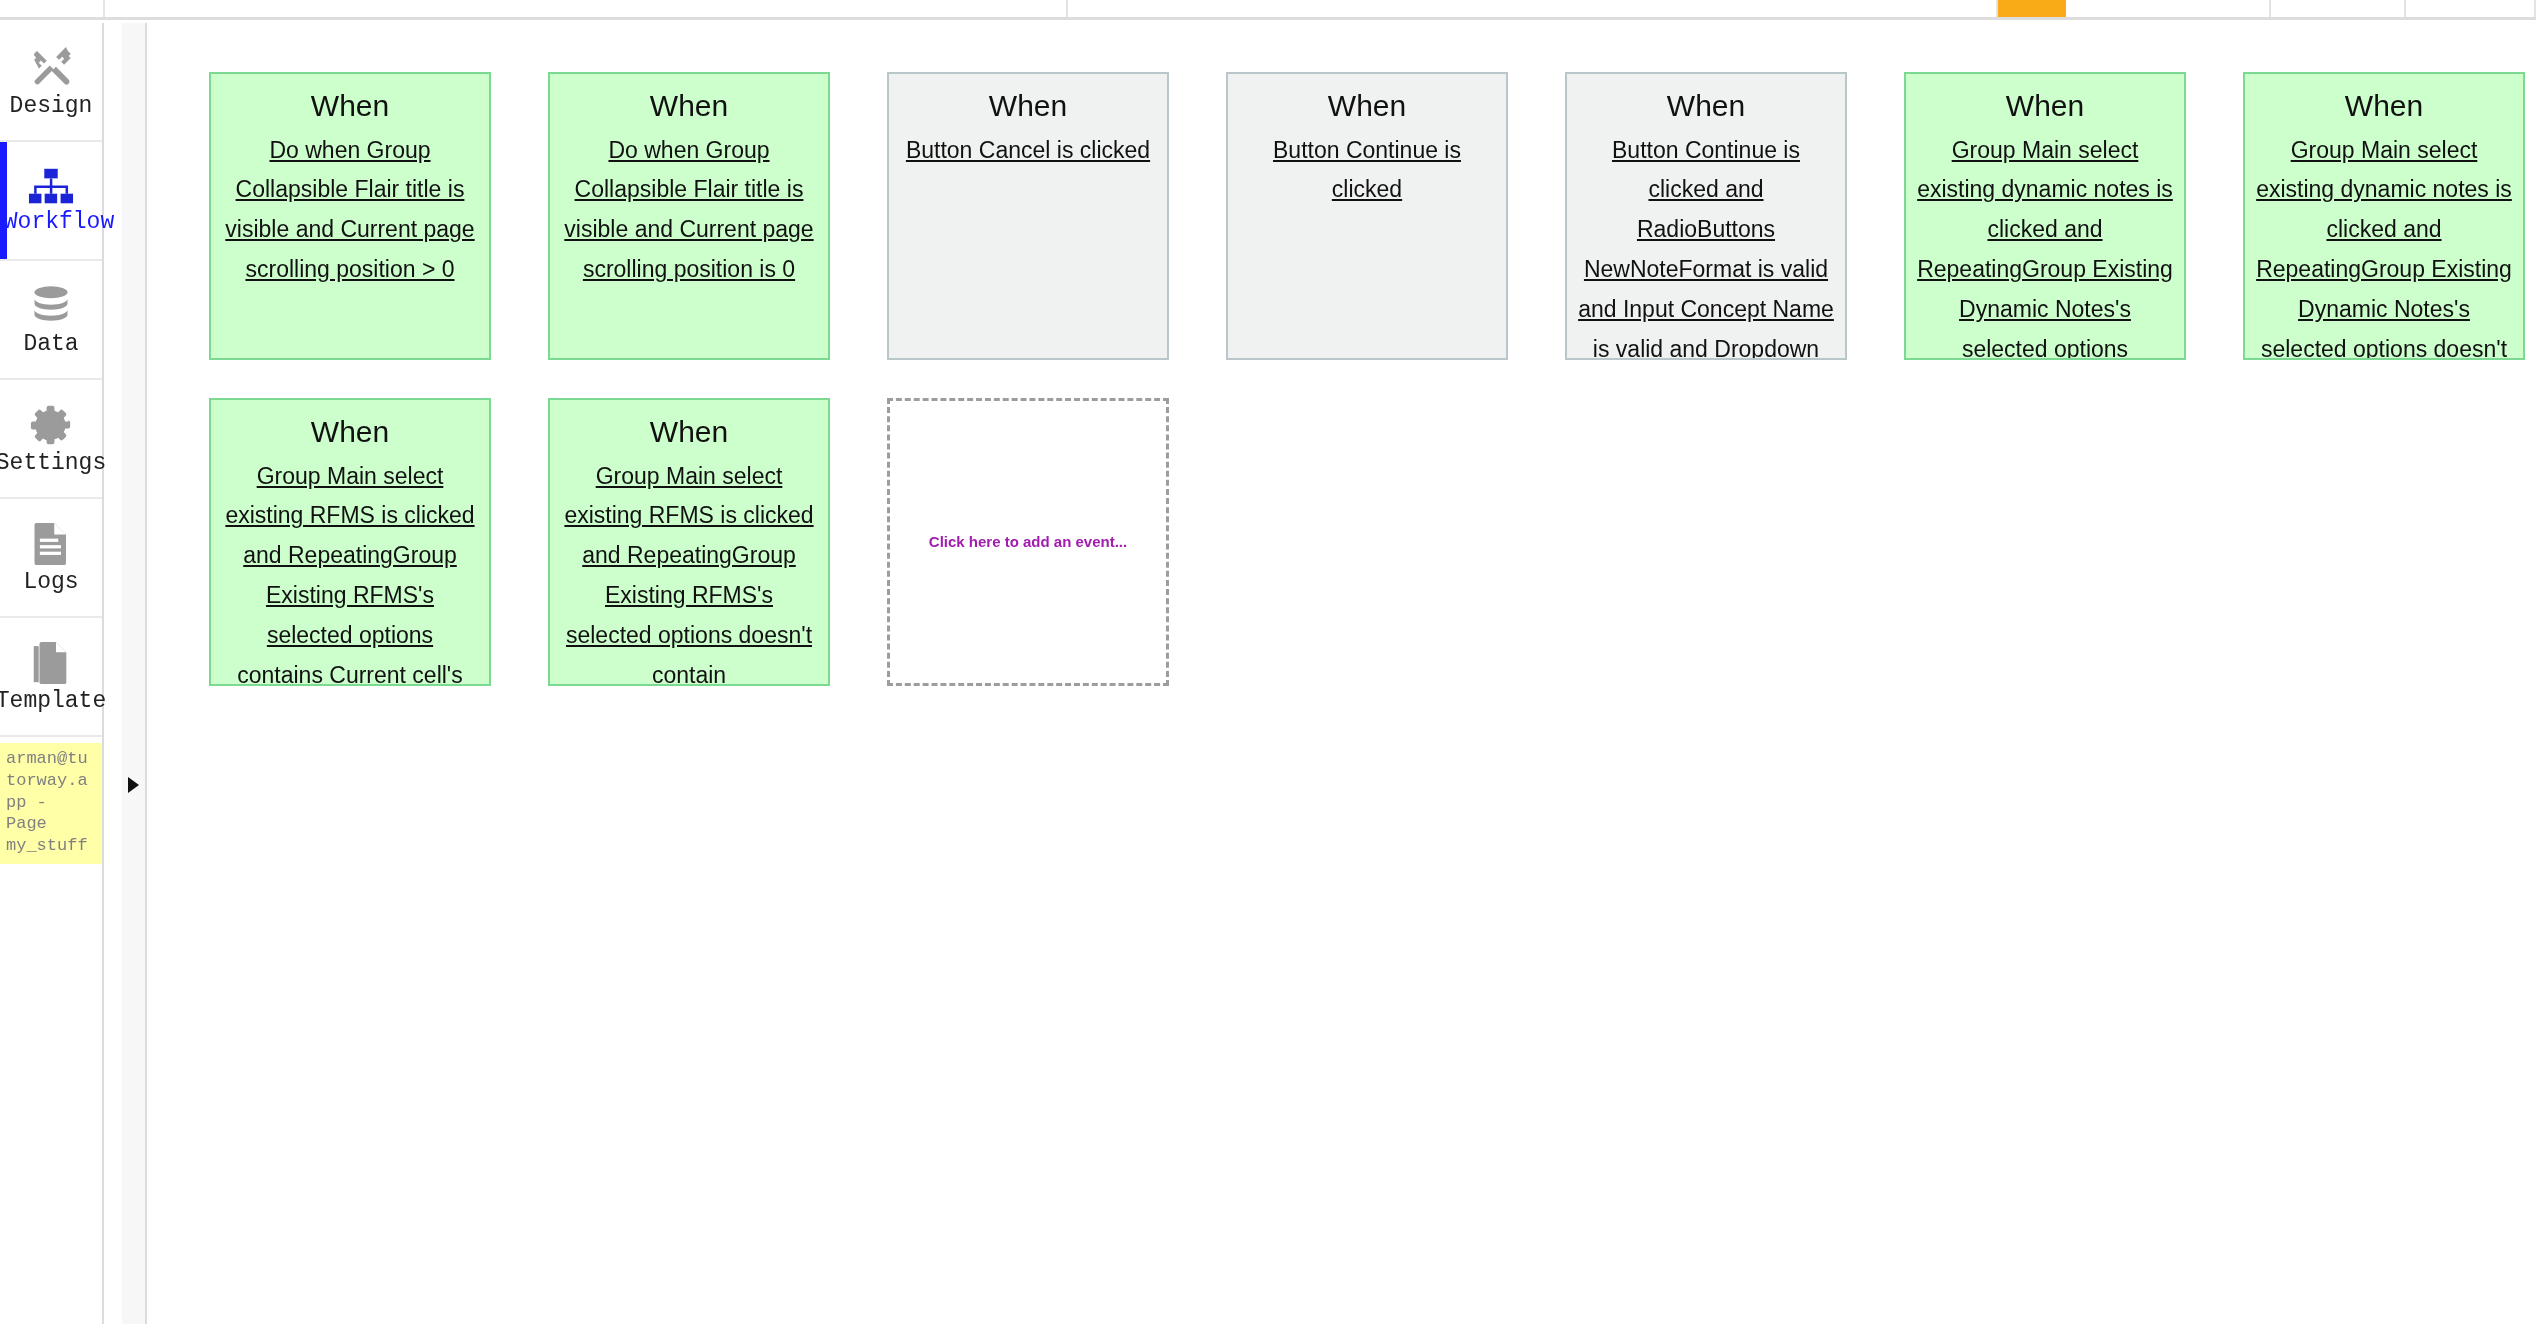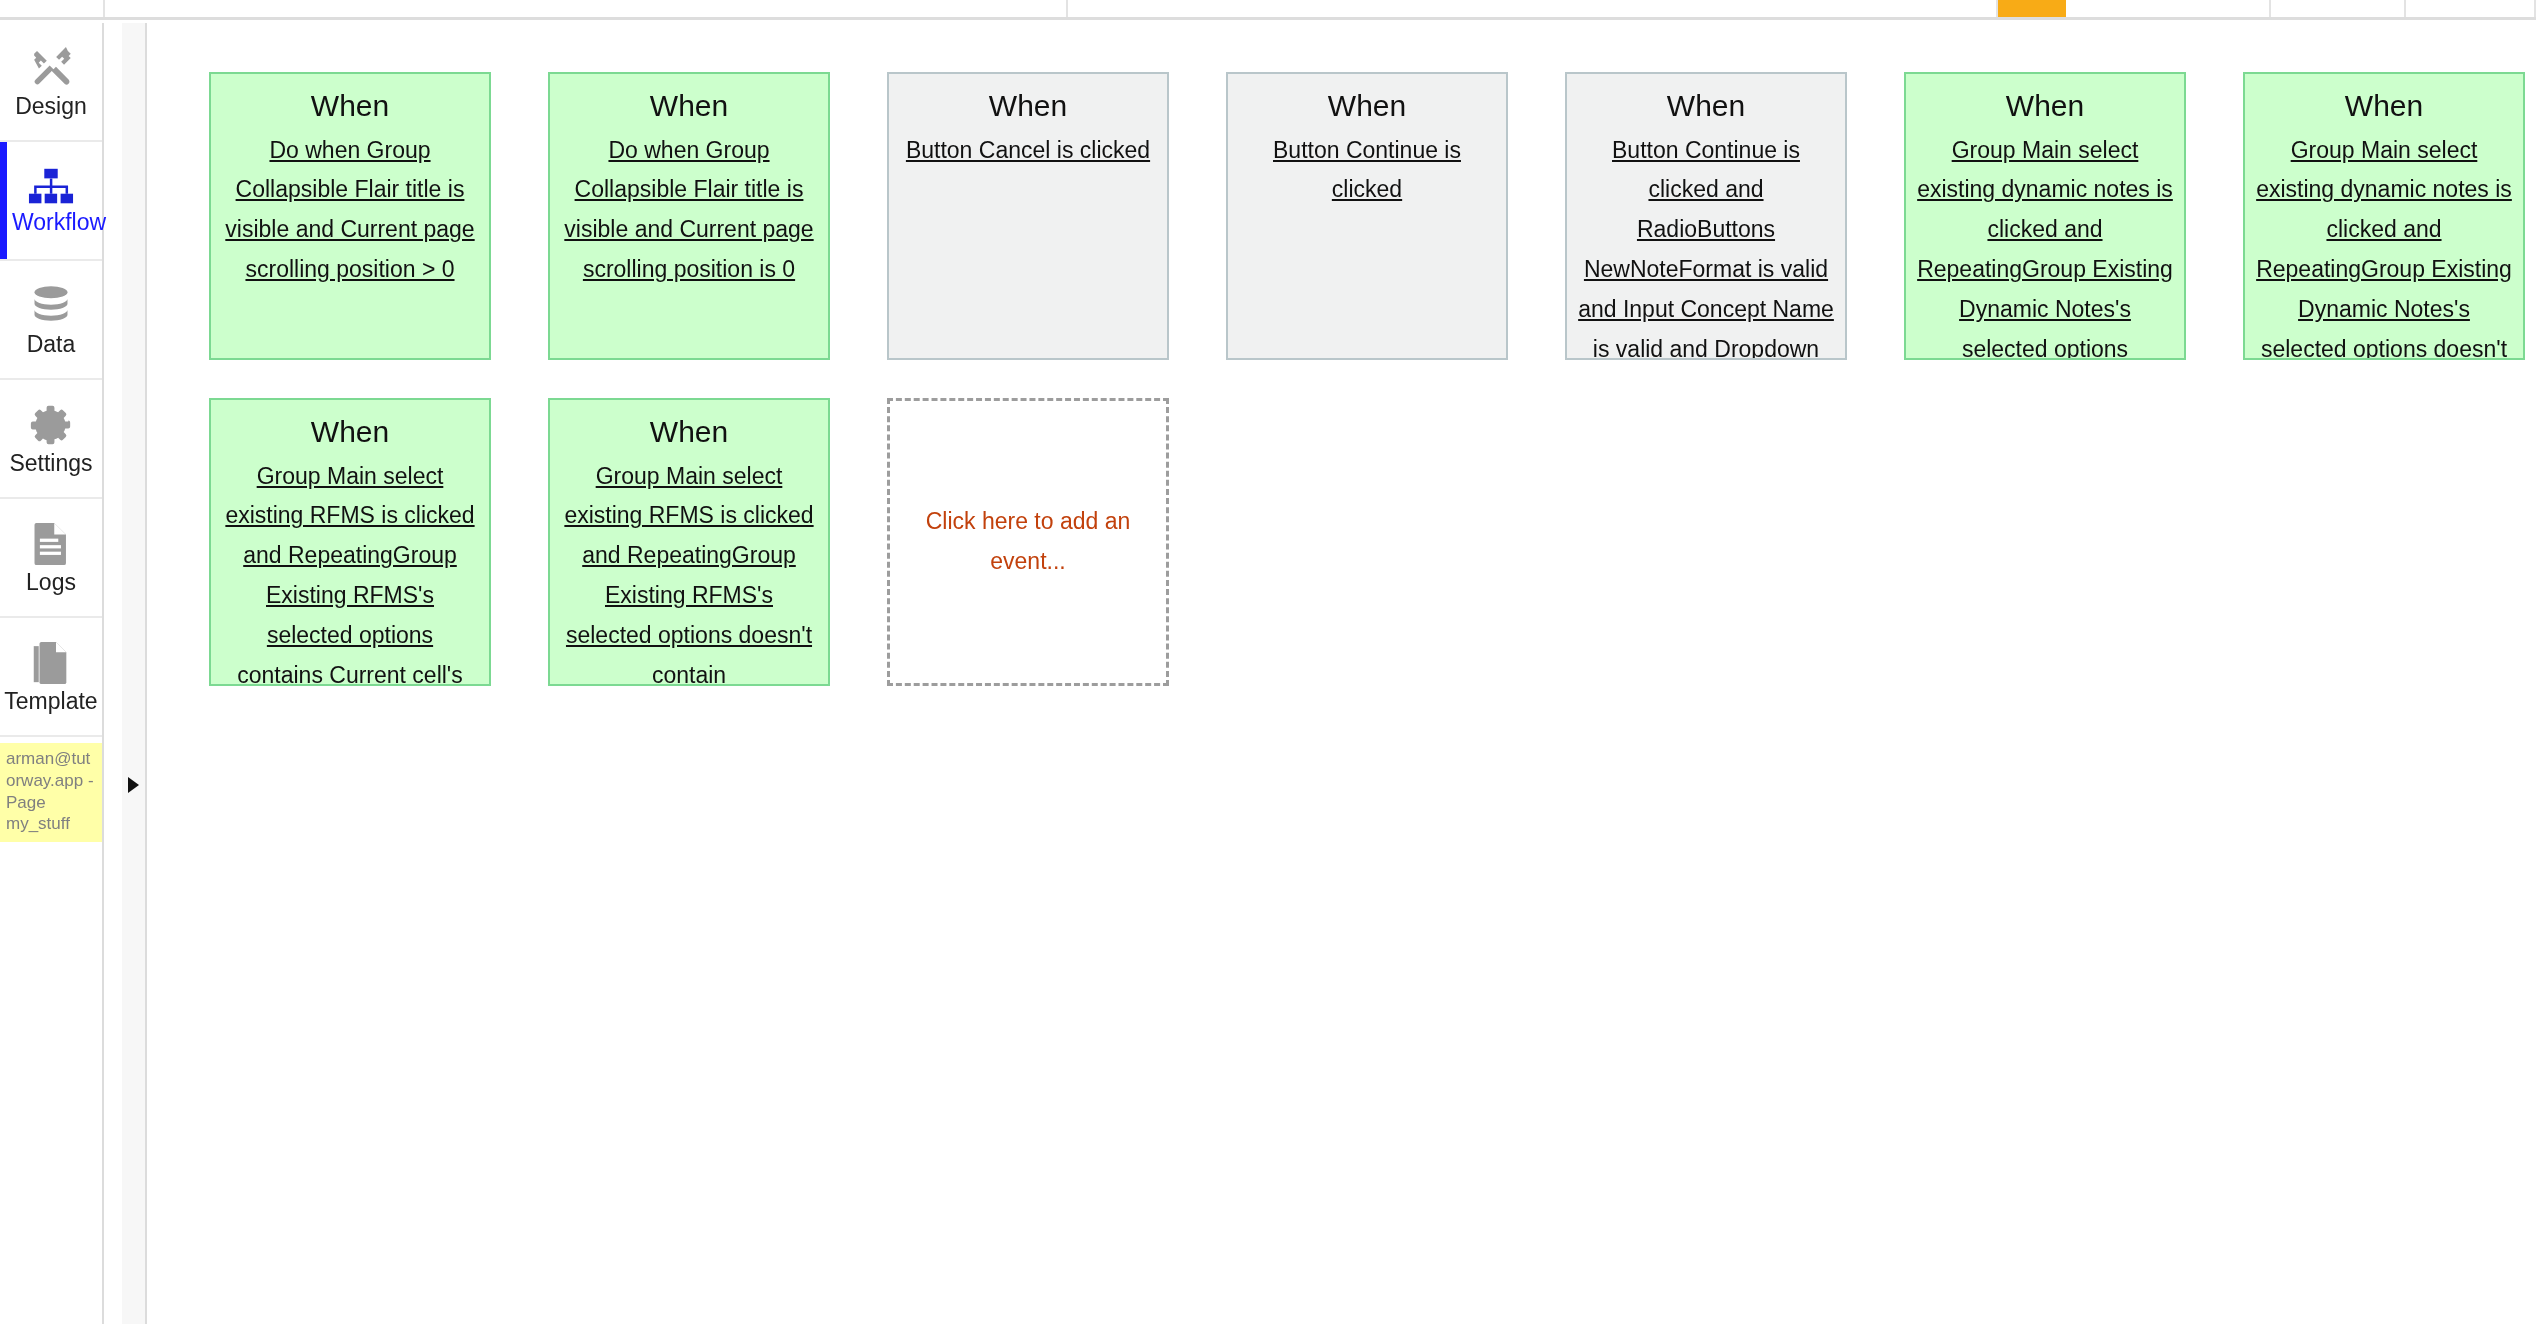--- a/index.html
+++ b/index.html
@@ -26,21 +26,21 @@
     background: #ffffff;
   }
   .top-cell.accent { background: #f8ab16; border-right: none; }
 
   
   .sidebar {
     position: absolute; left: 0; top: 23px;
     width: 104px; height: 1301px;
     background: #ffffff;
     border-right: 2px solid #dcdcdc;
-    display: flex; flex-direction: column;
+    display: flex; flex-direction: column; font-family: Liberation Mono, monospace;
   }
   .side-item {
     position: relative;
     height: 119px;
     border-bottom: 2px solid #eaeaea;
     display: flex; flex-direction: column;
     align-items: center; justify-content: center;
     gap: 4px;
     cursor: pointer;
     background: #ffffff;
@@ -131,24 +131,25 @@
     text-decoration: underline;
   }
 
   .card.add-event {
     background: #ffffff;
     border: 3px dashed #9d9d9d;
     display: flex; align-items: center; justify-content: center;
     padding: 0 30px;
   }
   .add-event-label {
-    font-size: 23px;
-    color: #c2410c;
+    font-size: 15px;
+    color: #a21caf;
     line-height: 1.73;
     text-align: center;
+    font-weight: bold;
   }
 </style>
 </head>
 <body>
 
 <div class="top-strip" id="top-strip">
     <div class="top-cell" style="width: 105px;"></div>
     <div class="top-cell" style="width: 963px;"></div>
     <div class="top-cell" style="width: 930px;"></div>
     <div class="top-cell accent" style="width: 68px;"></div>

